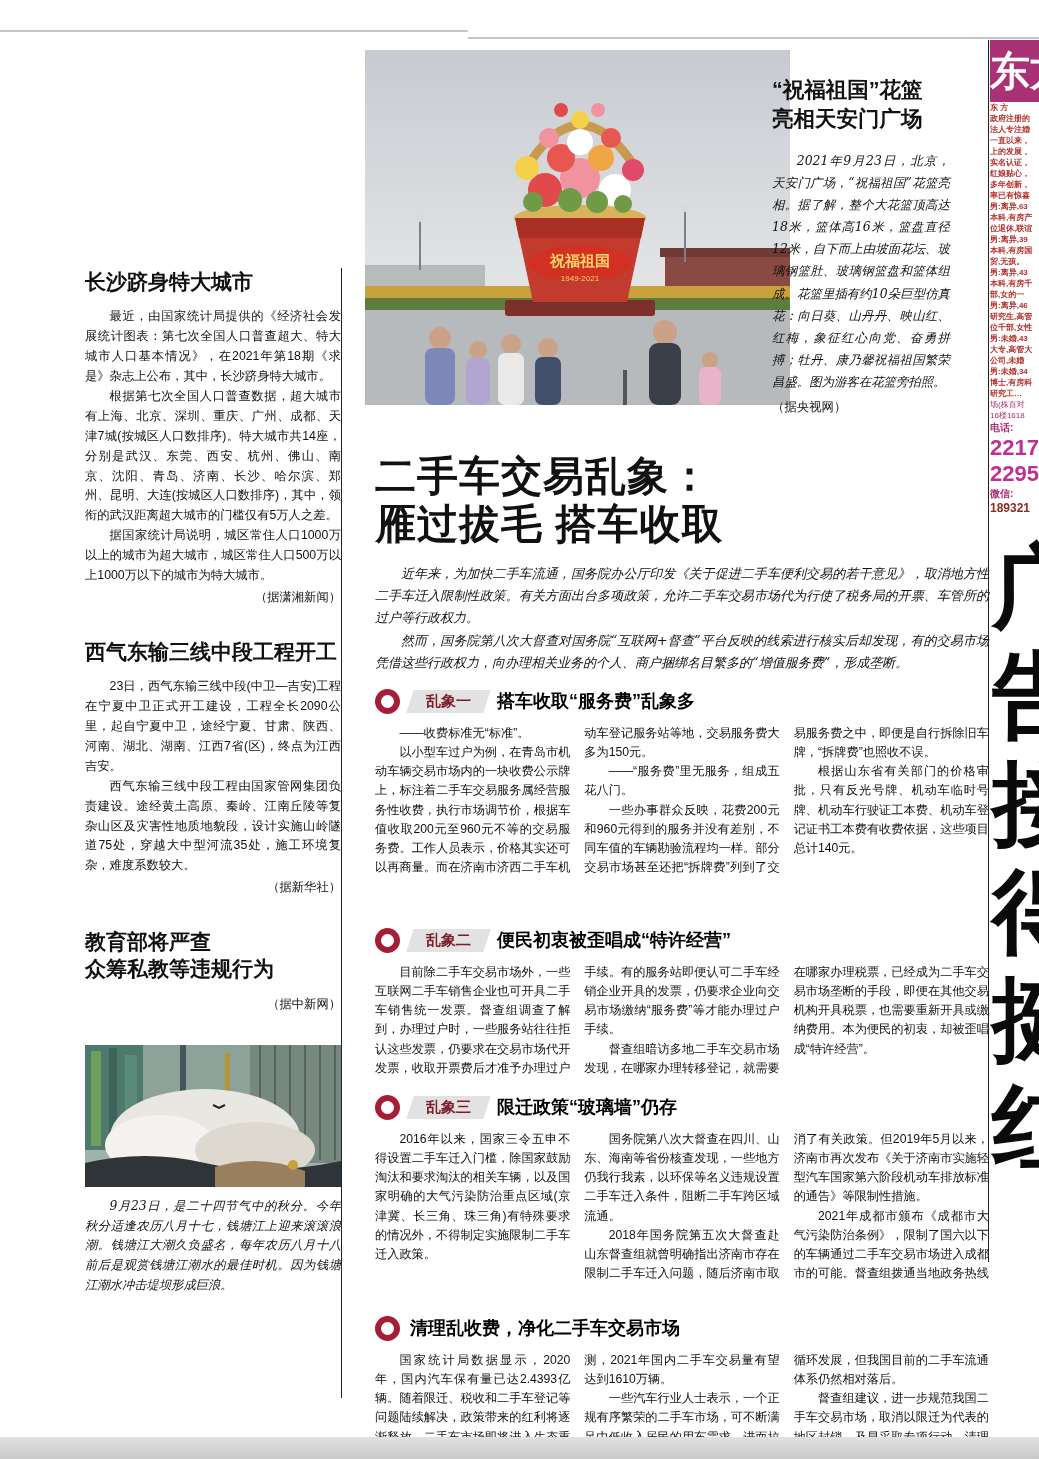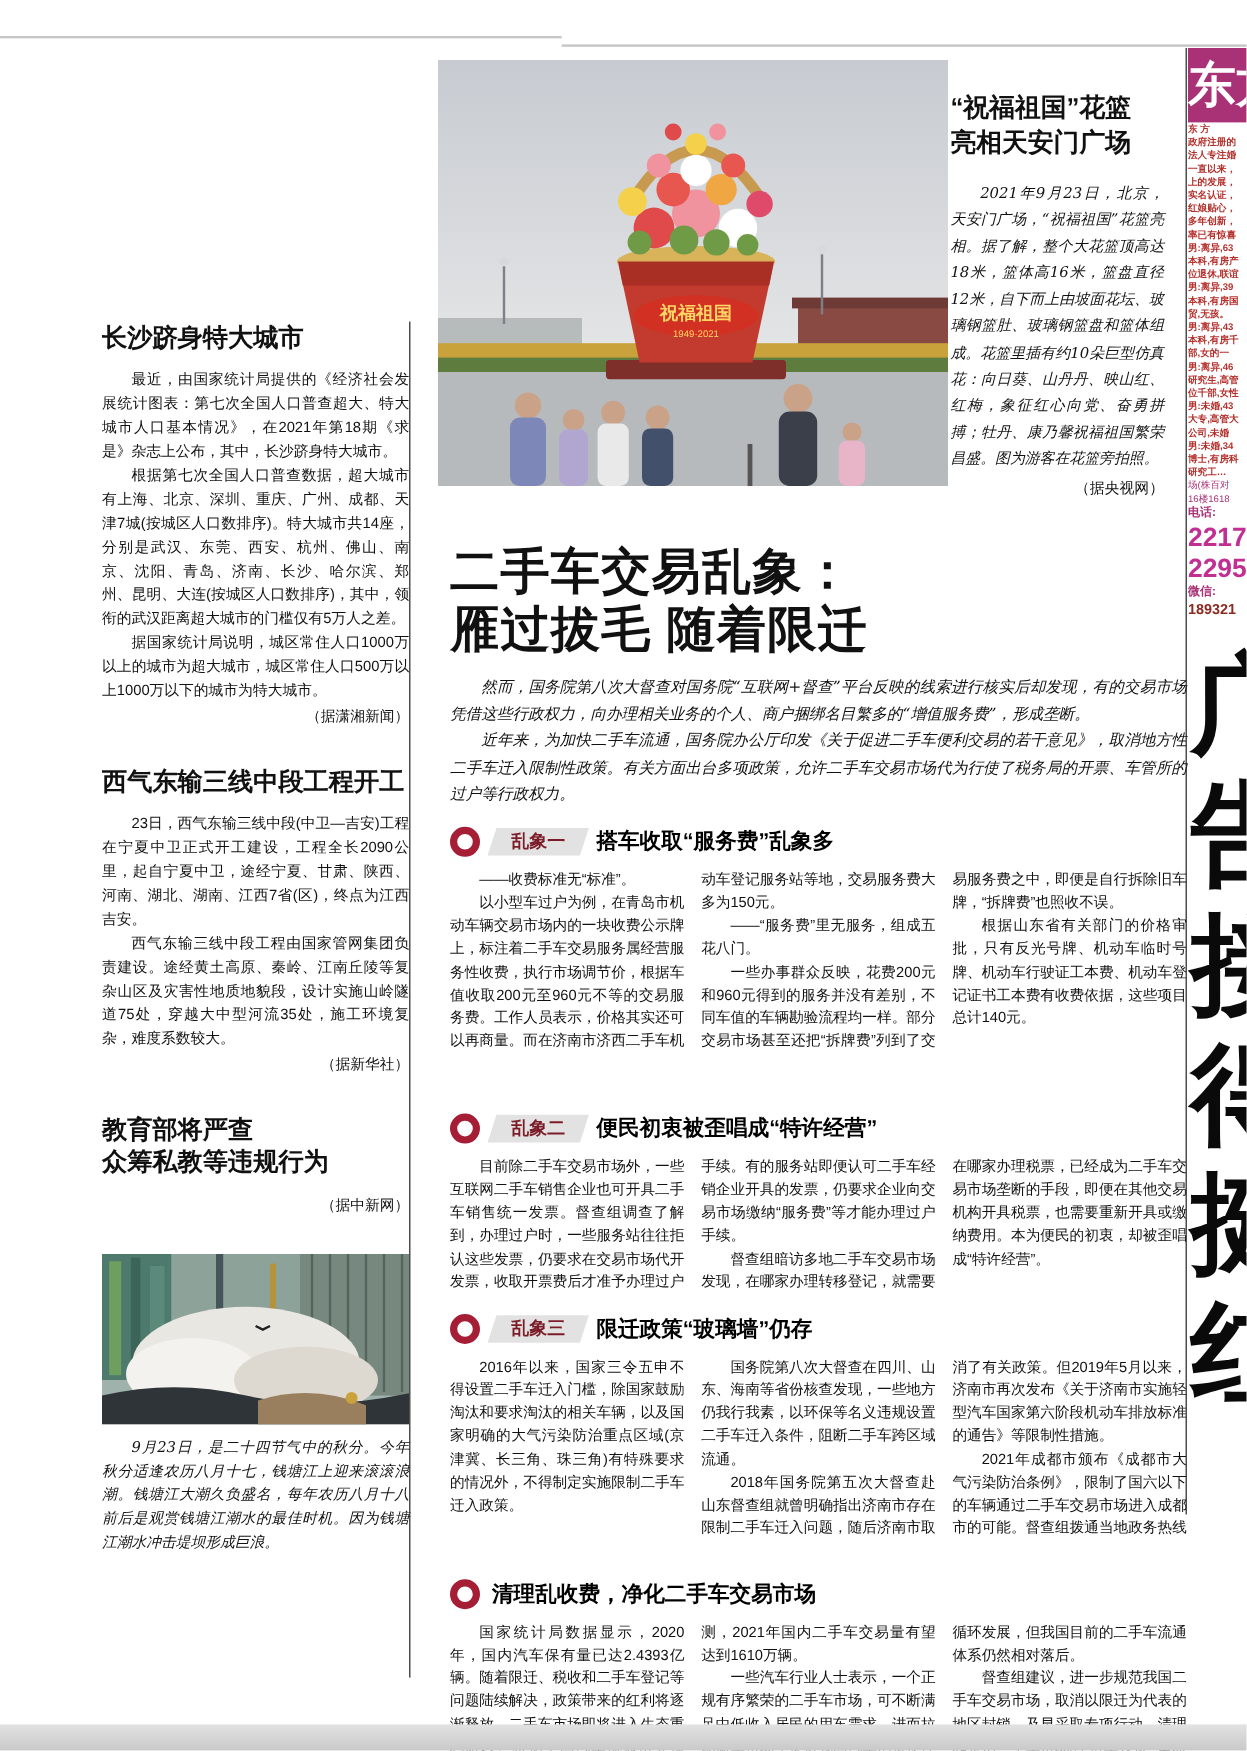--- a/index.html
+++ b/index.html
@@ -25,25 +25,25 @@
   .l-art{margin-bottom:30px;}
   .l-art h2{margin:0 0 12px;font-size:21px;line-height:1.3;font-weight:900;}
   .l-art p{margin:0;font-size:12.3px;line-height:1.62;text-align:justify;text-indent:2em;}
   .l-art .src{text-indent:0;text-align:right;margin-top:2px;}
   .kai p{font-family:"DejaVu Serif",serif;font-style:italic;}
   .vdiv{position:absolute;left:341px;top:268px;width:1px;height:1130px;background:#222;}
   
   .tide{width:256px;height:142px;margin:2px 0 10px;display:block;}
   
   .photo-art{position:absolute;left:365px;top:50px;width:425px;height:355px;}
-  .caption{position:absolute;left:792px;top:76px;width:178px;}
+  .caption{position:absolute;left:772px;top:76px;width:178px;}
   .caption h3{margin:0 0 16px;font-size:21.5px;line-height:1.35;font-weight:900;}
   .caption .body{font-size:12.4px;line-height:1.78;text-align:justify;text-indent:2em;
         font-family:"DejaVu Serif",serif;font-style:italic;}
-  .caption .src{text-align:right;font-size:12.4px;margin-top:6px;font-family:"DejaVu Serif",serif;}
+  .caption .src{font-size:12.4px;margin-top:6px;font-family:"DejaVu Serif",serif;}
   
   .main{position:absolute;left:375px;top:452px;width:614px;}
   .headline{font-size:41px;line-height:1.18;font-weight:900;letter-spacing:1px;margin:0;}
   .intro p{margin:0;font-size:13px;line-height:1.72;text-align:justify;text-indent:2em;
         font-family:"DejaVu Serif",serif;font-style:italic;}
   .intro{margin:14px 0 14px;}
   .sec-head{display:flex;align-items:center;gap:10px;margin:14px 0 10px;}
   .ring{width:13px;height:13px;border:6px solid #a51e36;border-radius:50%;flex:0 0 auto;}
   .band{background:#e2e2e2;transform:skewX(-18deg);padding:2px 16px;}
   .band span{display:inline-block;transform:skewX(18deg);font-weight:900;font-size:15px;color:#7c1c29;}
@@ -195,25 +195,25 @@
 
   <section class="caption">
     <h3><span>“祝福祖国”花篮</span><br><span>亮相天安门广场</span></h3>
     <div class="body">2021年9月23日，北京，天安门广场，“祝福祖国”花篮亮相。据了解，整个大花篮顶高达18米，篮体高16米，篮盘直径12米，自下而上由坡面花坛、玻璃钢篮肚、玻璃钢篮盘和篮体组成。花篮里插有约10朵巨型仿真花：向日葵、山丹丹、映山红、红梅，象征红心向党、奋勇拼搏；牡丹、康乃馨祝福祖国繁荣昌盛。图为游客在花篮旁拍照。</div>
     <div class="src">（据央视网）</div>
   </section>
 
   <section class="main">
     <h1 class="headline">
       <span>二手车交易乱象：</span><br>
-      <span>雁过拔毛  随着限迁</span>
+      <span>雁过拔毛  搭车收取</span>
     </h1>
     <div class="intro" id="intro">
+        <p>近年来，为加快二手车流通，国务院办公厅印发《关于促进二手车便利交易的若干意见》，取消地方性二手车迁入限制性政策。有关方面出台多项政策，允许二手车交易市场代为行使了税务局的开票、车管所的过户等行政权力。</p>
         <p>然而，国务院第八次大督查对国务院“互联网+督查”平台反映的线索进行核实后却发现，有的交易市场凭借这些行政权力，向办理相关业务的个人、商户捆绑名目繁多的“增值服务费”，形成垄断。</p>
-        <p>近年来，为加快二手车流通，国务院办公厅印发《关于促进二手车便利交易的若干意见》，取消地方性二手车迁入限制性政策。有关方面出台多项政策，允许二手车交易市场代为行使了税务局的开票、车管所的过户等行政权力。</p>
       </div>
     <div id="sections">
         <section>
           <div class="sec-head">
             <span class="ring"></span>
             <span class="band"><span>乱象一</span></span>
             <span class="stitle">搭车收取“服务费”乱象多</span>
           </div>
           <div class="cols" style="height: 190px;">
             <p>——收费标准无“标准”。</p>

